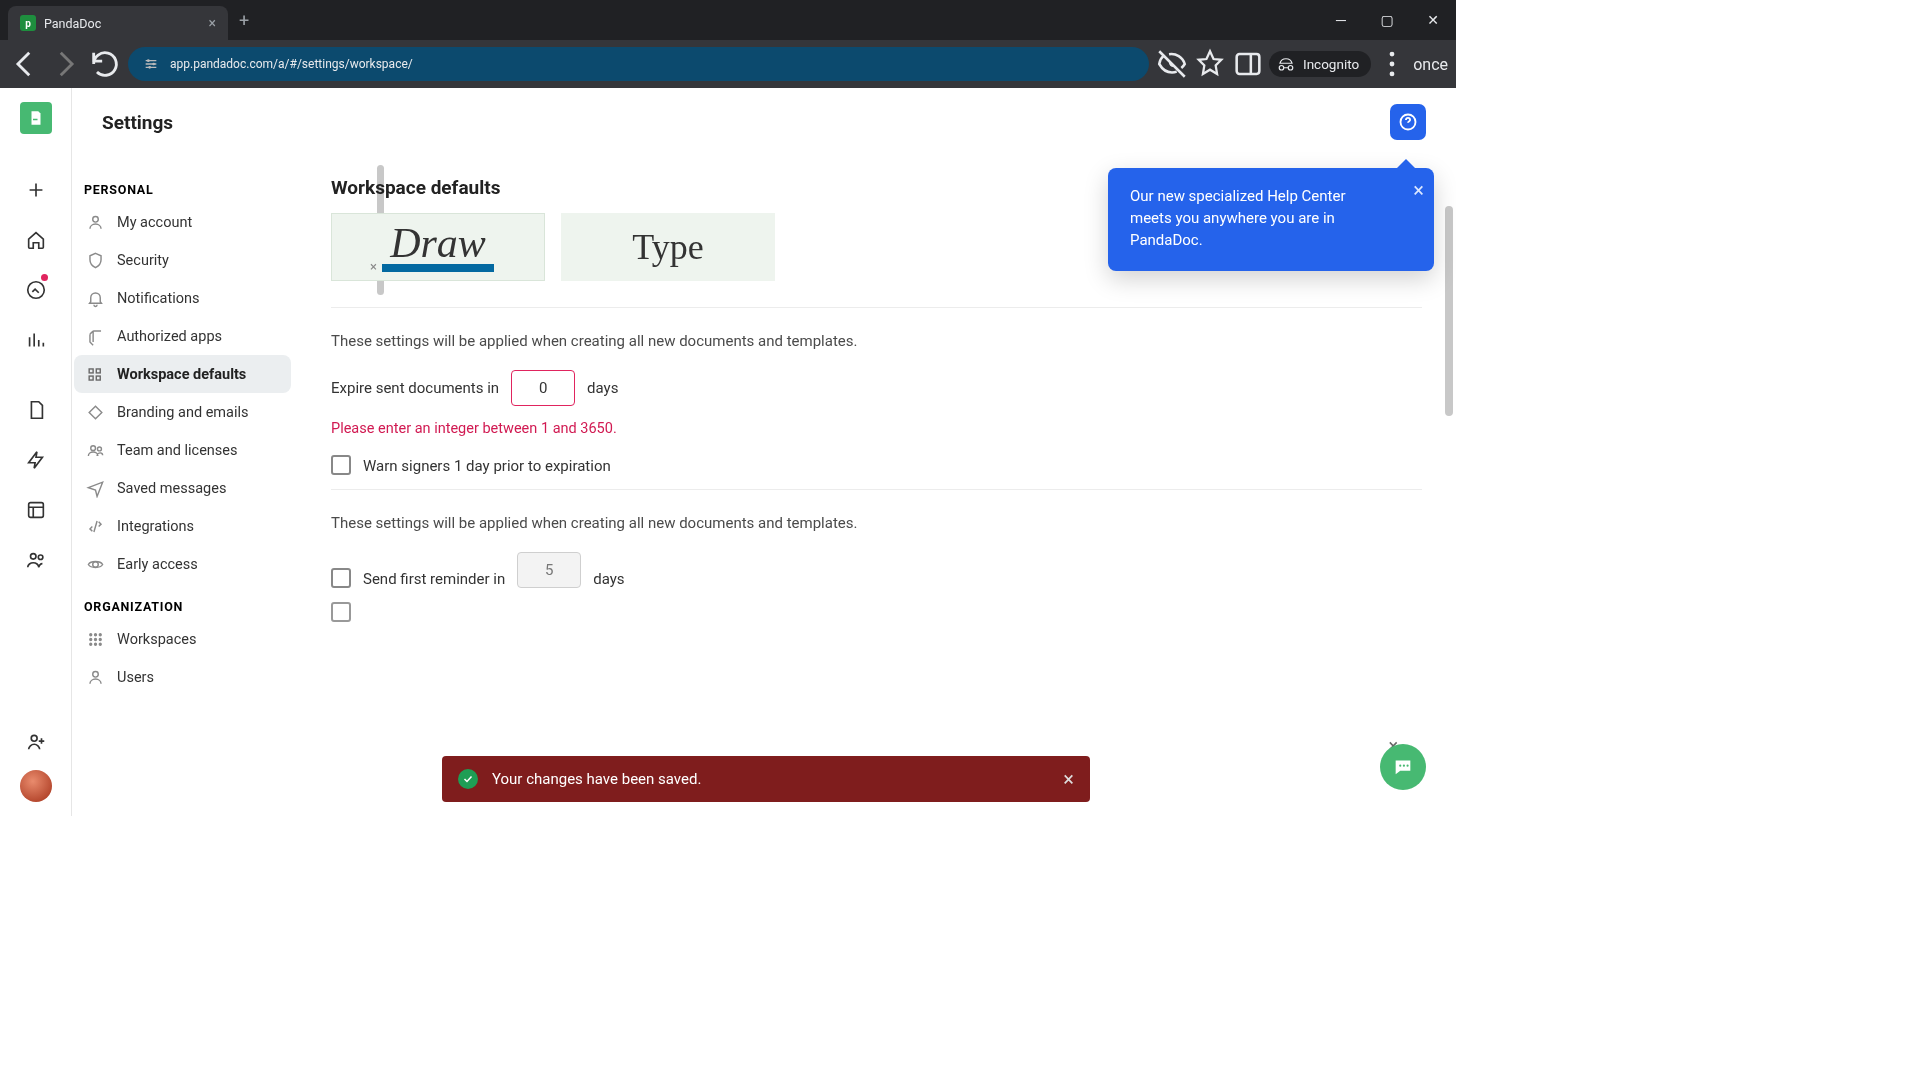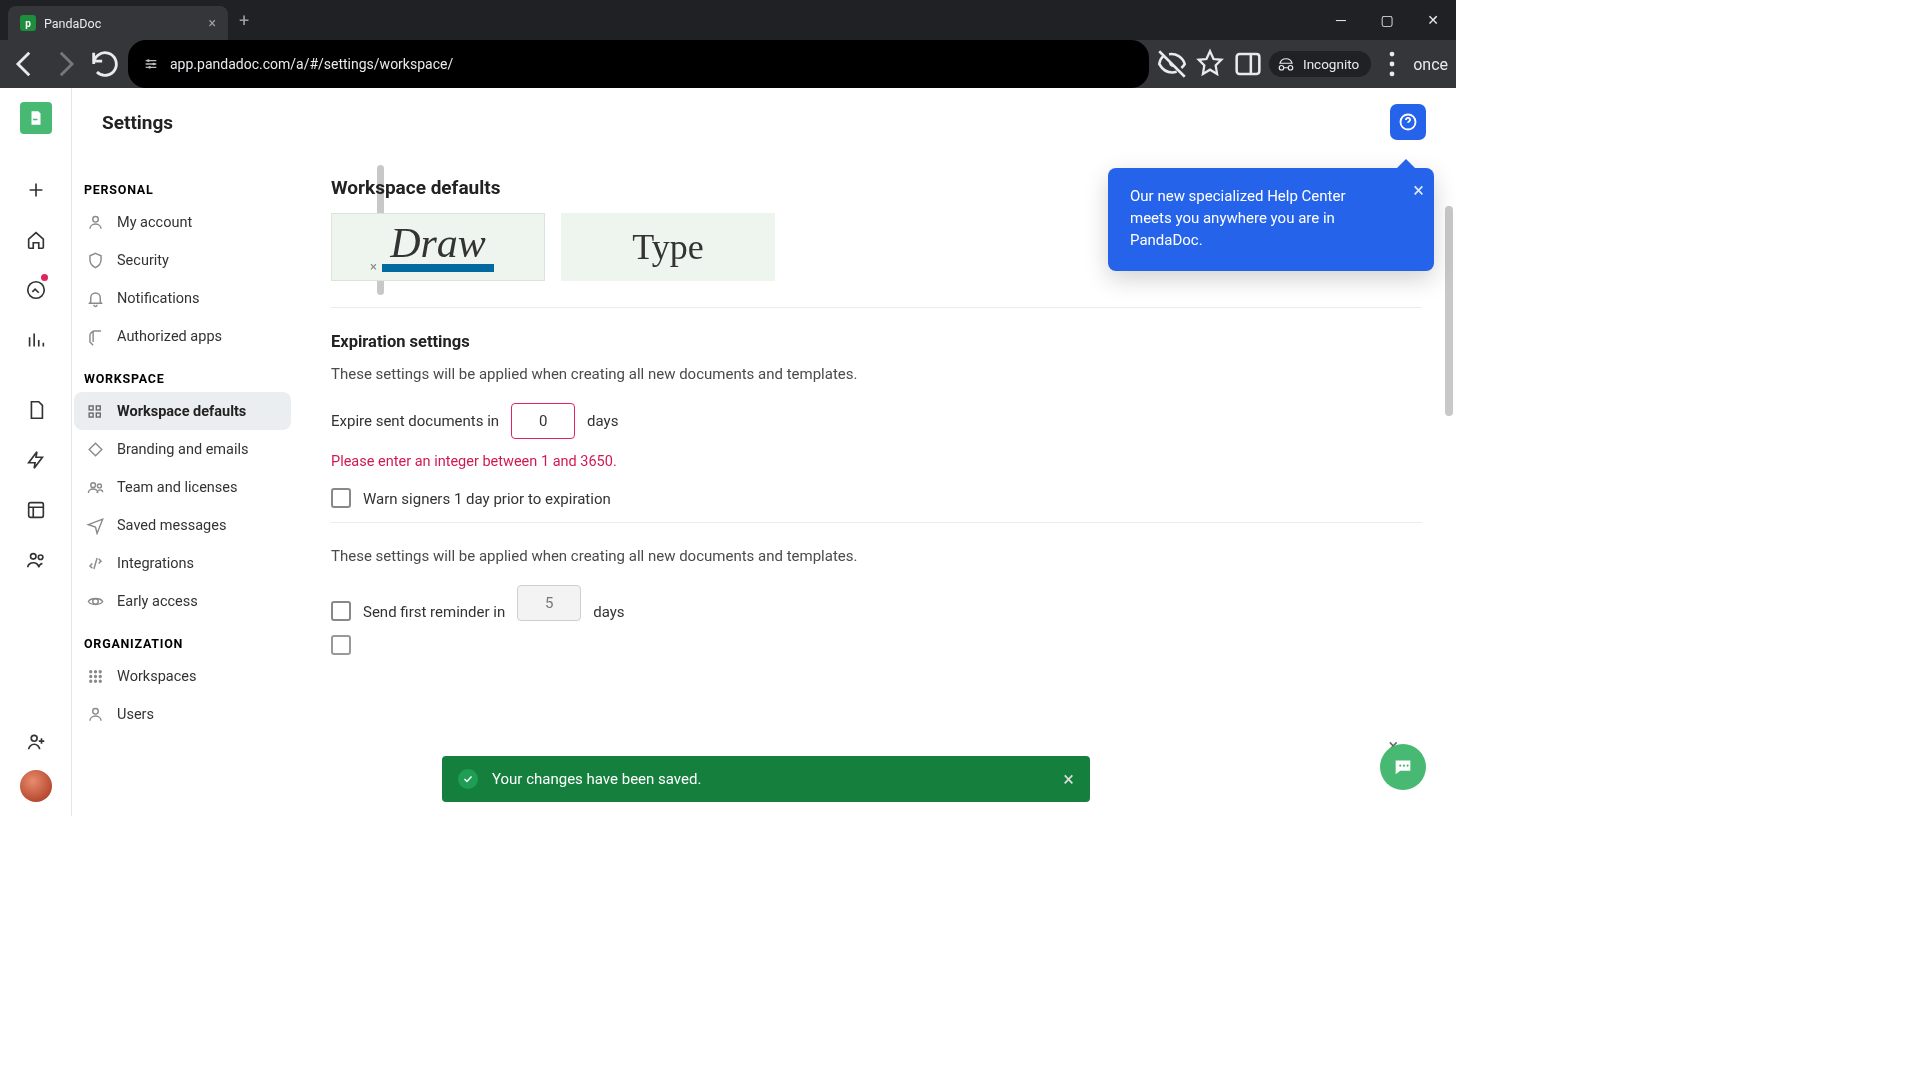--- a/index.html
+++ b/index.html
@@ -12,21 +12,21 @@
   .tab.active { background: #35363a; }
   .tab .favicon { width: 16px; height: 16px; background: #1e8e3e; border-radius: 3px; display:flex;align-items:center;justify-content:center;color:#fff;font-size:10px;font-weight:700;}
   .tab .tab-title { flex: 1; white-space: nowrap; overflow: hidden; text-overflow: ellipsis; color:#e8eaed; }
   .tab .close-x { font-size: 14px; color:#9aa0a6; }
   .new-tab { width: 28px; height: 28px; display:flex;align-items:center;justify-content:center; color:#9aa0a6; font-size:18px; border-radius:50%; }
   .window-controls { margin-left: auto; display:flex; }
   .wc { width: 46px; height: 40px; display:flex;align-items:center;justify-content:center; color:#e8eaed; font-size:14px;}
   .addr-row { display:flex; align-items:center; height: 48px; background:#35363a; padding: 0 8px; gap: 6px; }
   .nav-btn { width: 34px; height: 34px; display:flex;align-items:center;justify-content:center; color:#9aa0a6; border-radius:50%; }
   .nav-btn.enabled { color:#e8eaed; }
-  .url-bar { flex:1; background:#000000; border-radius: 18px; height: 48px; display:flex; align-items:center; padding: 0 14px; gap:10px; color:#e8eaed; font-size:14px; }
+  .url-bar { flex:1; background:#0c4a6e; border-radius: 18px; height: 34px; display:flex; align-items:center; padding: 0 14px; gap:10px; color:#e8eaed; font-size:12px; }
   .url-bar .tune { width:18px;height:18px; display:flex; align-items:center; justify-content:center; }
   .right-icons { display:flex; align-items:center; gap:4px; }
   .icon-btn { width:34px; height:34px; display:flex;align-items:center;justify-content:center;color:#e8eaed; border-radius:50%; }
   .incog-pill { display:flex; align-items:center; gap:8px; padding: 4px 12px 4px 8px; background:#202124; border-radius:18px; font-size:13.5px; color:#e8eaed;}
 
   
   .app { display:flex; height: calc(816px - 88px); background:#fff; position:relative; }
   .rail { width: 72px; border-right: 1px solid #e6e6e6; display:flex; flex-direction:column; align-items:center; padding-top:14px; gap: 6px; }
   .logo { width: 32px; height:32px; background:#47b972; border-radius:4px; display:flex;align-items:center;justify-content:center; margin-bottom:28px; }
   .logo svg{width:18px;height:18px;fill:#fff;}
@@ -73,21 +73,21 @@
   .check-row { display:flex; align-items:flex-end; gap:12px; font-size:15px; color:#333; margin-bottom:14px;}
   .chk { width:20px; height:20px; border:2px solid #888; border-radius:3px; background:#fff;}
   .hint { font-size:15px; color:#8a8a8a; margin-bottom: 22px;}
 
   
   .popover { position:absolute; top: 80px; right: 22px; width: 326px; background:#2563eb; color:#fff; border-radius:8px; padding: 18px 44px 20px 22px; font-size:15px; line-height:1.45; box-shadow: 0 8px 24px rgba(0,0,0,.18);}
   .popover .pop-close{ position:absolute; top:8px; right:10px; font-size:20px; color: #dbe7ff;}
   .popover::before{ content:""; position:absolute; top:-9px; right:18px; width:0;height:0; border-left:10px solid transparent; border-right:10px solid transparent; border-bottom:10px solid #2563eb;}
 
   
-  .toast { position:absolute; left: 370px; right: 366px; bottom: 14px; height:46px; background:#15803d; color:#fff; border-radius:4px; display:flex; align-items:center; padding: 0 16px; font-size:15px; gap:14px;}
+  .toast { position:absolute; left: 370px; right: 366px; bottom: 14px; height:46px; background:#7f1d1d; color:#fff; border-radius:4px; display:flex; align-items:center; padding: 0 16px; font-size:15px; gap:14px;}
   .toast .ok{ width:20px;height:20px;border-radius:50%;background:#1e9e55;display:flex;align-items:center;justify-content:center;}
   .toast .ok svg{width:12px;height:12px;stroke:#fff;stroke-width:3;fill:none;}
   .toast .tclose{ margin-left:auto; font-size:20px; color:#ddd;}
   .toast-x { position:absolute; right: 58px; bottom: 60px; color:#666; font-size:18px;}
 
   
   .chat-fab { position:absolute; right:30px; bottom:26px; width:46px; height:46px; border-radius:50%; background:#47b972; display:flex;align-items:center;justify-content:center;}
   .chat-fab svg{width:22px;height:22px;fill:#fff;}
 
   .right-scroll { position:absolute; right:2px; top:90px; width:9px; height:300px;}
@@ -271,21 +271,20 @@
             </svg>
             <span>Notifications</span>
           </div>
         <div class="nav-item">
             <svg viewBox="0 0 24 24">
               <path d="M9 5h10M9 5v14M5 9l4-4M5 9v10l4 4"></path>
             </svg>
             <span>Authorized apps</span>
           </div>
 
-        <div class="sec-label">WORKSPACE</div>
         <div class="nav-item active">
             <svg viewBox="0 0 24 24">
               <rect x="4" y="5" width="5" height="5"></rect>
               <rect x="4" y="14" width="5" height="5"></rect>
               <rect x="13" y="5" width="5" height="5"></rect>
               <rect x="13" y="14" width="5" height="5"></rect>
             </svg>
             <span>Workspace defaults</span>
           </div>
         <div class="nav-item">
@@ -358,21 +357,20 @@
             <span class="sig-x">×</span>
             <span class="sig-draw-wrap"><span class="sig-draw">Draw</span></span>
           </div>
           <div class="sig-card">
             <span class="sig-type">Type</span>
           </div>
         </div>
 
         <hr class="div">
 
-        <h3 class="sect">Expiration settings</h3>
         <div class="desc">These settings will be applied when creating all new documents and templates.</div>
         <div class="field-row">
           <span>Expire sent documents in</span>
           <input class="num-input err" value="0" style="">
           <span>days</span>
         </div>
         <div class="err-text">Please enter an integer between 1 and 3650.</div>
         <div class="check-row">
           <span class="chk"></span>
           <span>Warn signers 1 day prior to expiration</span>

